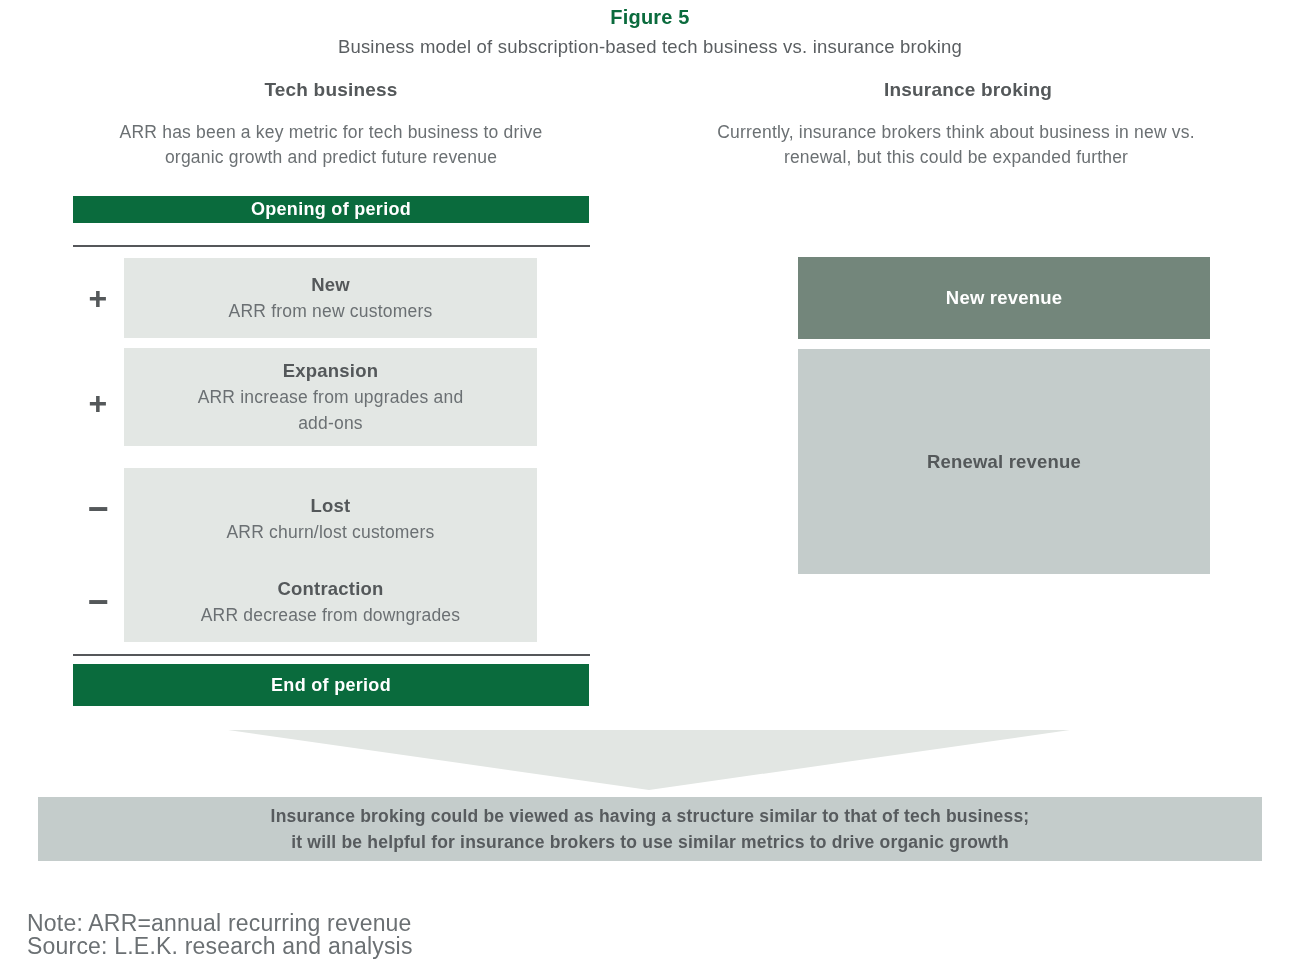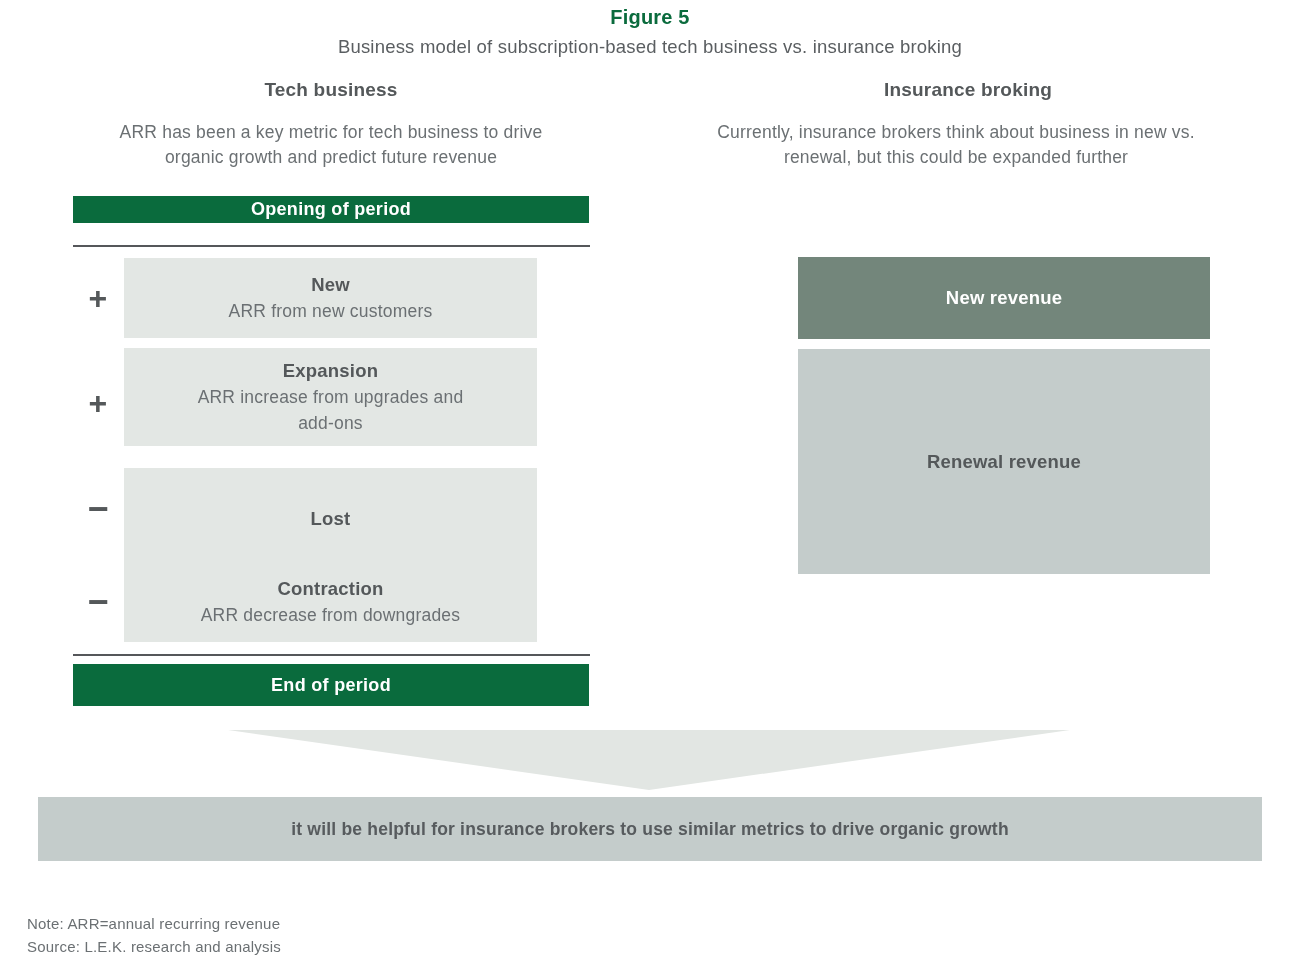--- a/index.html
+++ b/index.html
@@ -101,21 +101,21 @@
 
   .banner{
     position:absolute; left:38px; top:797px; width:1224px; height:64px;
     background:var(--muted-box);
     display:flex; flex-direction:column; align-items:center; justify-content:center;
     font-size:17.5px; font-weight:700; color:#575b5e; line-height:26px;
   }
 
   .footnotes{
     position:absolute; left:27px; top:912px;
-    font-size:15px; color:var(--body-text); line-height:23px;
+    font-size:23px; color:var(--body-text); line-height:23px;
   }
 </style>
 </head>
 <body>
 
 <div class="figure-label">Figure 5</div>
 <div class="figure-title">Business model of subscription-based tech business vs. insurance broking</div>
 
 <div class="col-header tech">Tech business</div>
 <div class="col-header ins">Insurance broking</div>
@@ -138,36 +138,38 @@
 
 <div class="sign plus sign-2">+</div>
 <div class="flow-box box-expansion">
   <div class="t">Expansion</div>
   <div class="s narrow">ARR increase from upgrades and add-ons</div>
 </div>
 
 <div class="sign minus sign-3">−</div>
 <div class="flow-box box-lost">
   <div class="t">Lost</div>
+  <div class="s">ARR churn/lost customers</div>
 </div>
 
 <div class="sign minus sign-4">−</div>
 <div class="flow-box box-contraction">
   <div class="t">Contraction</div>
   <div class="s">ARR decrease from downgrades</div>
 </div>
 
 <div class="divider d2"></div>
 <div class="bar end">End of period</div>
 
 <div class="rev-box rev-new">New revenue</div>
 <div class="rev-box rev-renewal">Renewal revenue</div>
 
 <div class="big-arrow"></div>
 
 <div class="banner">
+  <div>Insurance broking could be viewed as having a structure similar to that of tech business;</div>
   <div>it will be helpful for insurance brokers to use similar metrics to drive organic growth</div>
 </div>
 
 <div class="footnotes">
   <div>Note: ARR=annual recurring revenue</div>
   <div>Source: L.E.K. research and analysis</div>
 </div>
 
 </body></html>

